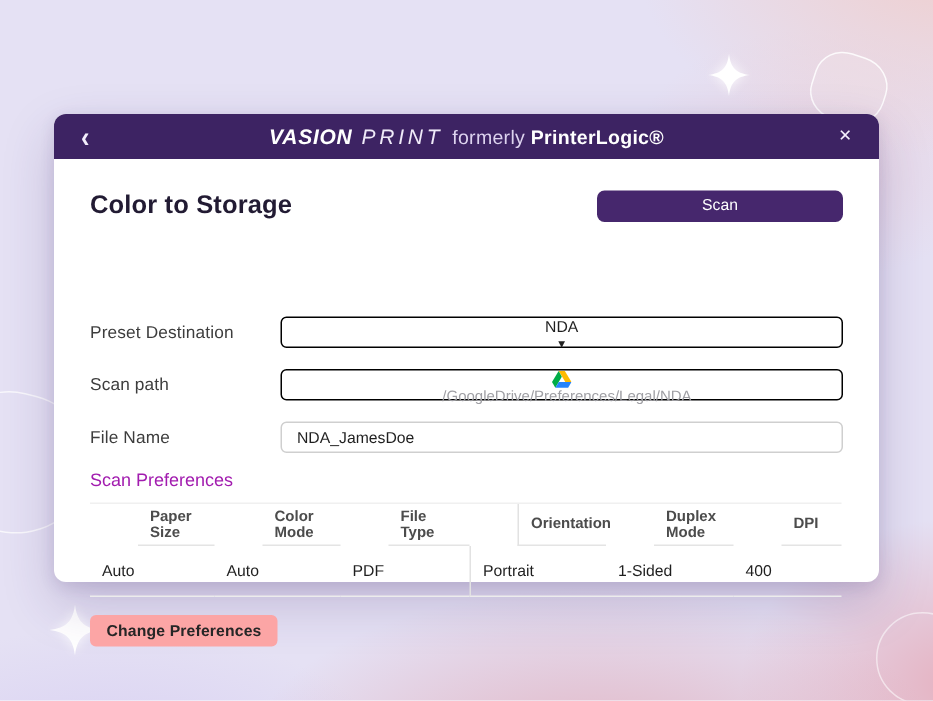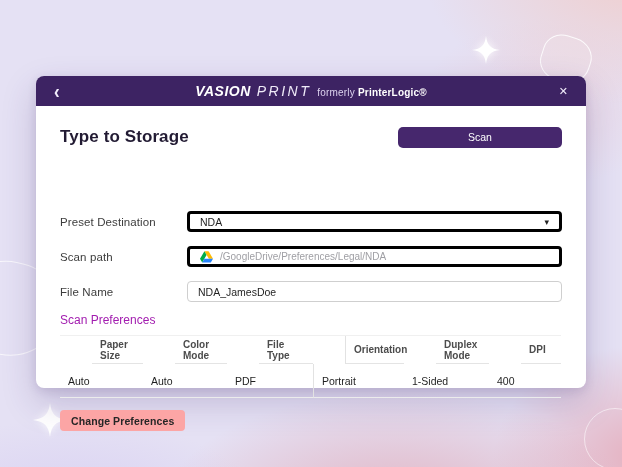--- a/index.html
+++ b/index.html
@@ -40,36 +40,36 @@
   .titlebar{
     height:30px;background:#3d2363;border-radius:8px 8px 0 0;
     display:flex;align-items:center;justify-content:space-between;
     color:#fff;padding:0 18px;box-sizing:border-box;
   }
   .back-btn{font-size:17px;line-height:1;cursor:pointer;width:16px;color:#f3eefc;font-weight:700;transform:scaleY(1.15);}
   .close-btn{font-size:11px;line-height:1;cursor:pointer;width:16px;text-align:right;color:#f3eefc;}
   .logo{display:flex;align-items:baseline;gap:6px;white-space:nowrap;}
   .logo .v{font-size:14px;font-weight:800;font-style:italic;letter-spacing:.5px;}
   .logo .p{font-size:14px;font-weight:400;font-style:italic;letter-spacing:2.5px;color:#efeaf8;}
-  .logo .f{font-size:10px;color:#ddd3ef;letter-spacing:.2px;}
+  .logo .f{font-size:13px;color:#ddd3ef;letter-spacing:.2px;}
   .logo .f b{color:#fff;}
   
   .body{padding:0 24px;position:relative;}
   .page-head{display:flex;align-items:center;justify-content:space-between;margin-top:20px;height:22px;}
   .page-title{font-size:17px;font-weight:700;color:#221b33;letter-spacing:.1px;}
   .scan-btn{
     width:164px;height:21px;background:#46276d;border:none;border-radius:5px;
     color:#fff;font-size:10.5px;font-family:inherit;cursor:pointer;
   }
   .row{position:absolute;left:24px;right:24px;height:21px;display:flex;align-items:center;}
   .row .lbl{font-size:11.5px;color:#3d3d3d;letter-spacing:.1px;}
   .field{
     position:absolute;left:127px;right:0;top:0;height:21px;box-sizing:border-box;
-    border:3px solid #000000;border-radius:4px;background:#fff;
-    display:flex;align-items:center;padding:0 10px;font-size:10.5px;color:#1f1f1f;
+    border:1px solid #000000;border-radius:4px;background:#fff;
+    display:flex;align-items:center;padding:0 10px;font-size:10.5px;color:#1f1f1f;flex-direction:column;
   }
   .row-preset{top:85px;}
   .row-path{top:120px;}
   .row-file{top:155px;}
   .select-field{justify-content:space-between;cursor:pointer;}
   .caret{font-size:9px;color:#222;}
   .path-text{color:#9f9fa4;margin-left:7px;font-size:10px;}
   .drive-icon{display:flex;align-items:center;}
   .file-input{
     position:absolute;left:127px;right:0;top:0;height:21px;box-sizing:border-box;width:calc(100% - 127px);
@@ -120,21 +120,21 @@
       <span class="f">
         <span>formerly</span> <b>PrinterLogic®</b>
       </span>
     </span>
     <span class="close-btn">✕</span>
   </div>
 
   <div class="body">
 
     <div class="page-head">
-      <span class="page-title">Type to Storage</span>
+      <span class="page-title">Color to Storage</span>
       <button class="scan-btn">Scan</button>
     </div>
 
     <div class="row row-preset">
       <span class="lbl">Preset Destination</span>
       <div class="field select-field" role="combobox">
         <span>NDA</span>
         <span class="caret">▾</span>
       </div>
     </div>

